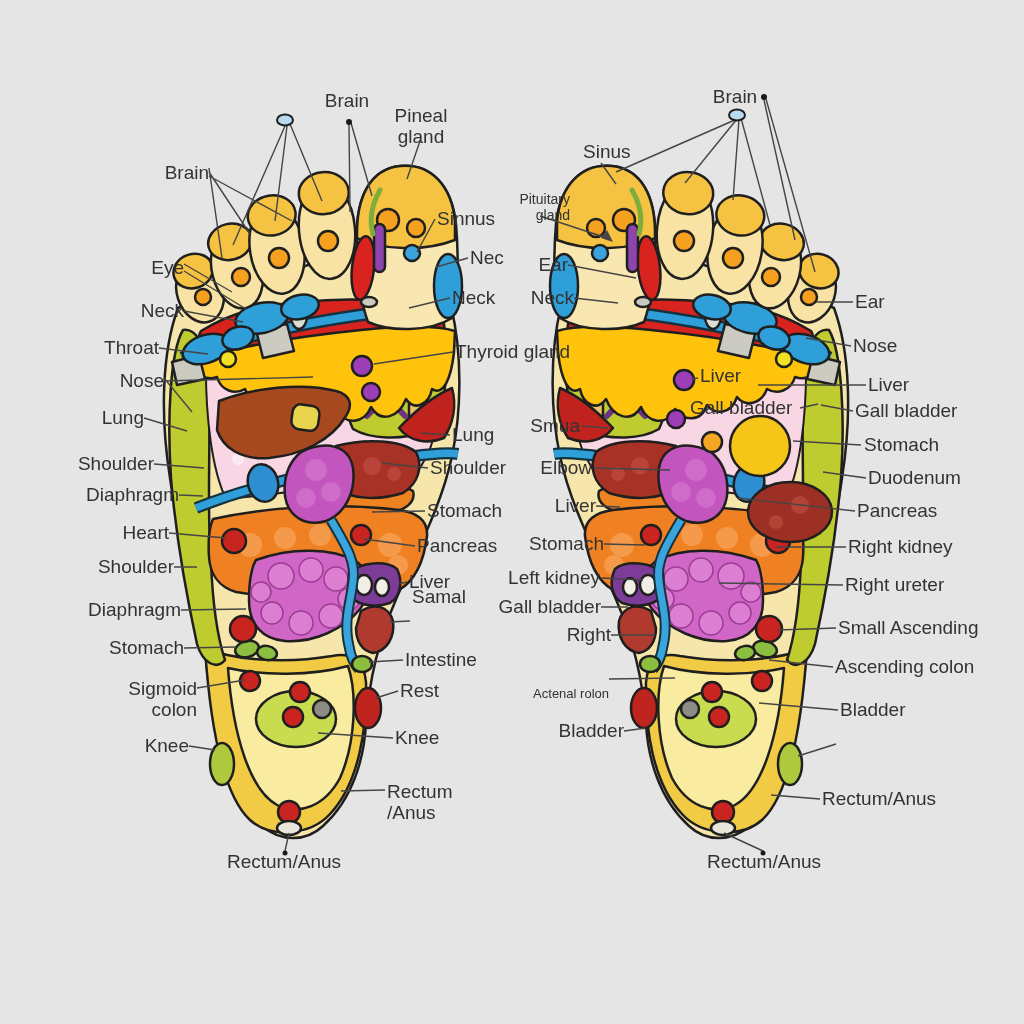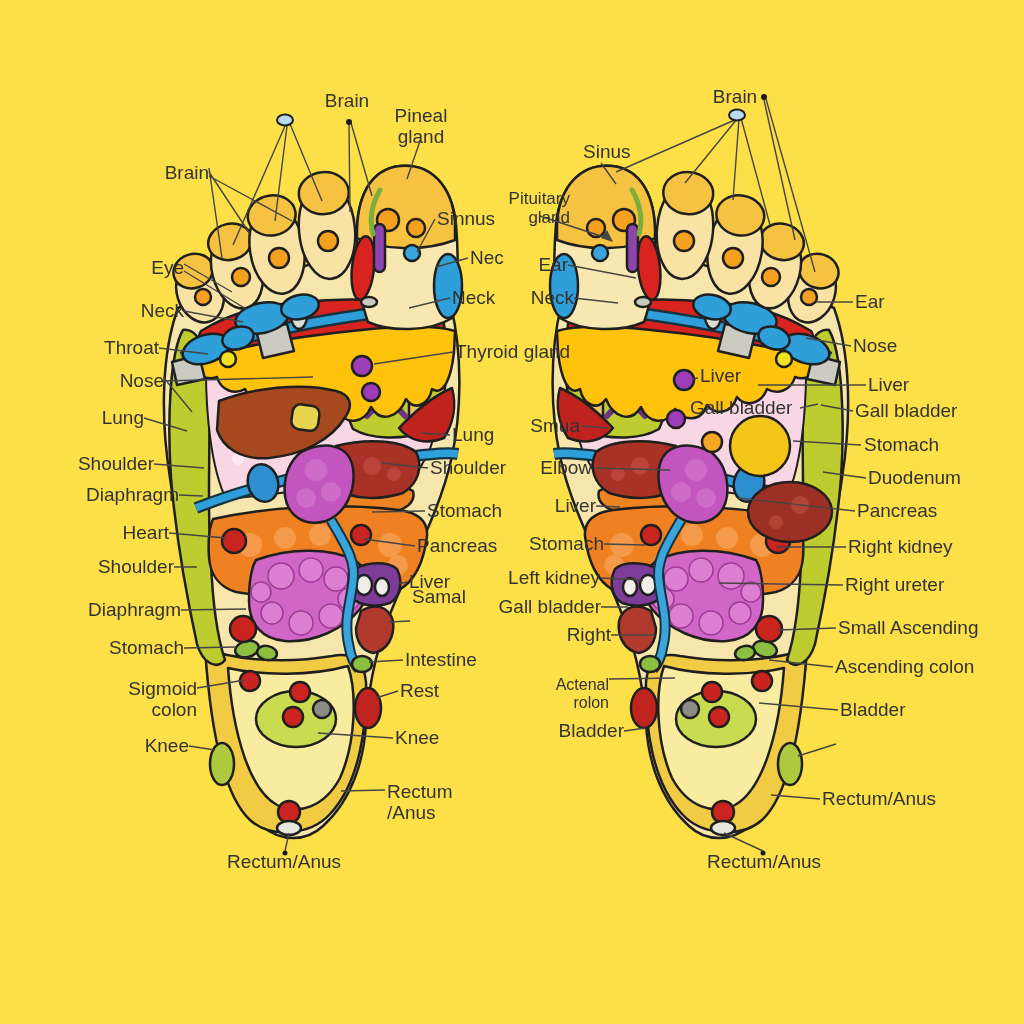--- a/index.html
+++ b/index.html
@@ -1,25 +1,25 @@
 <!DOCTYPE html>
 <html><head>
 <meta charset="utf-8">
 <style>
   html,body{margin:0;padding:0;background:#ffffff;}
-  #stage{position:relative;width:1024px;height:1024px;background:#fde047;overflow:hidden;
+  #stage{position:relative;width:1024px;height:1024px;background:#e5e5e5;overflow:hidden;
          font-family:"Liberation Sans", sans-serif;}
   #art{position:absolute;left:0;top:0;}
   .lbl{position:absolute;font-size:19px;color:#333;white-space:nowrap;line-height:1.12;
        transform:translate(0,-50%);}
   .r{transform:translate(-100%,-50%);text-align:right;}
   .c{transform:translate(-50%,-50%);text-align:center;}
   .wrap{white-space:normal;margin-top:8px;}
-  .sm17{font-size:17px;}
-  .sm16{font-size:16px;}
+  .sm17{font-size:14px;}
+  .sm16{font-size:13px;}
 </style>
 </head>
 <body>
 
 <div id="stage">
 
 <svg id="art" width="1024" height="1024" viewBox="0 0 1024 1024" xmlns="http://www.w3.org/2000/svg" xmlns:xlink="http://www.w3.org/1999/xlink">
   <defs>
     <g id="footbase" stroke="#1F1F1F" stroke-width="2.5" stroke-linejoin="round">
 

